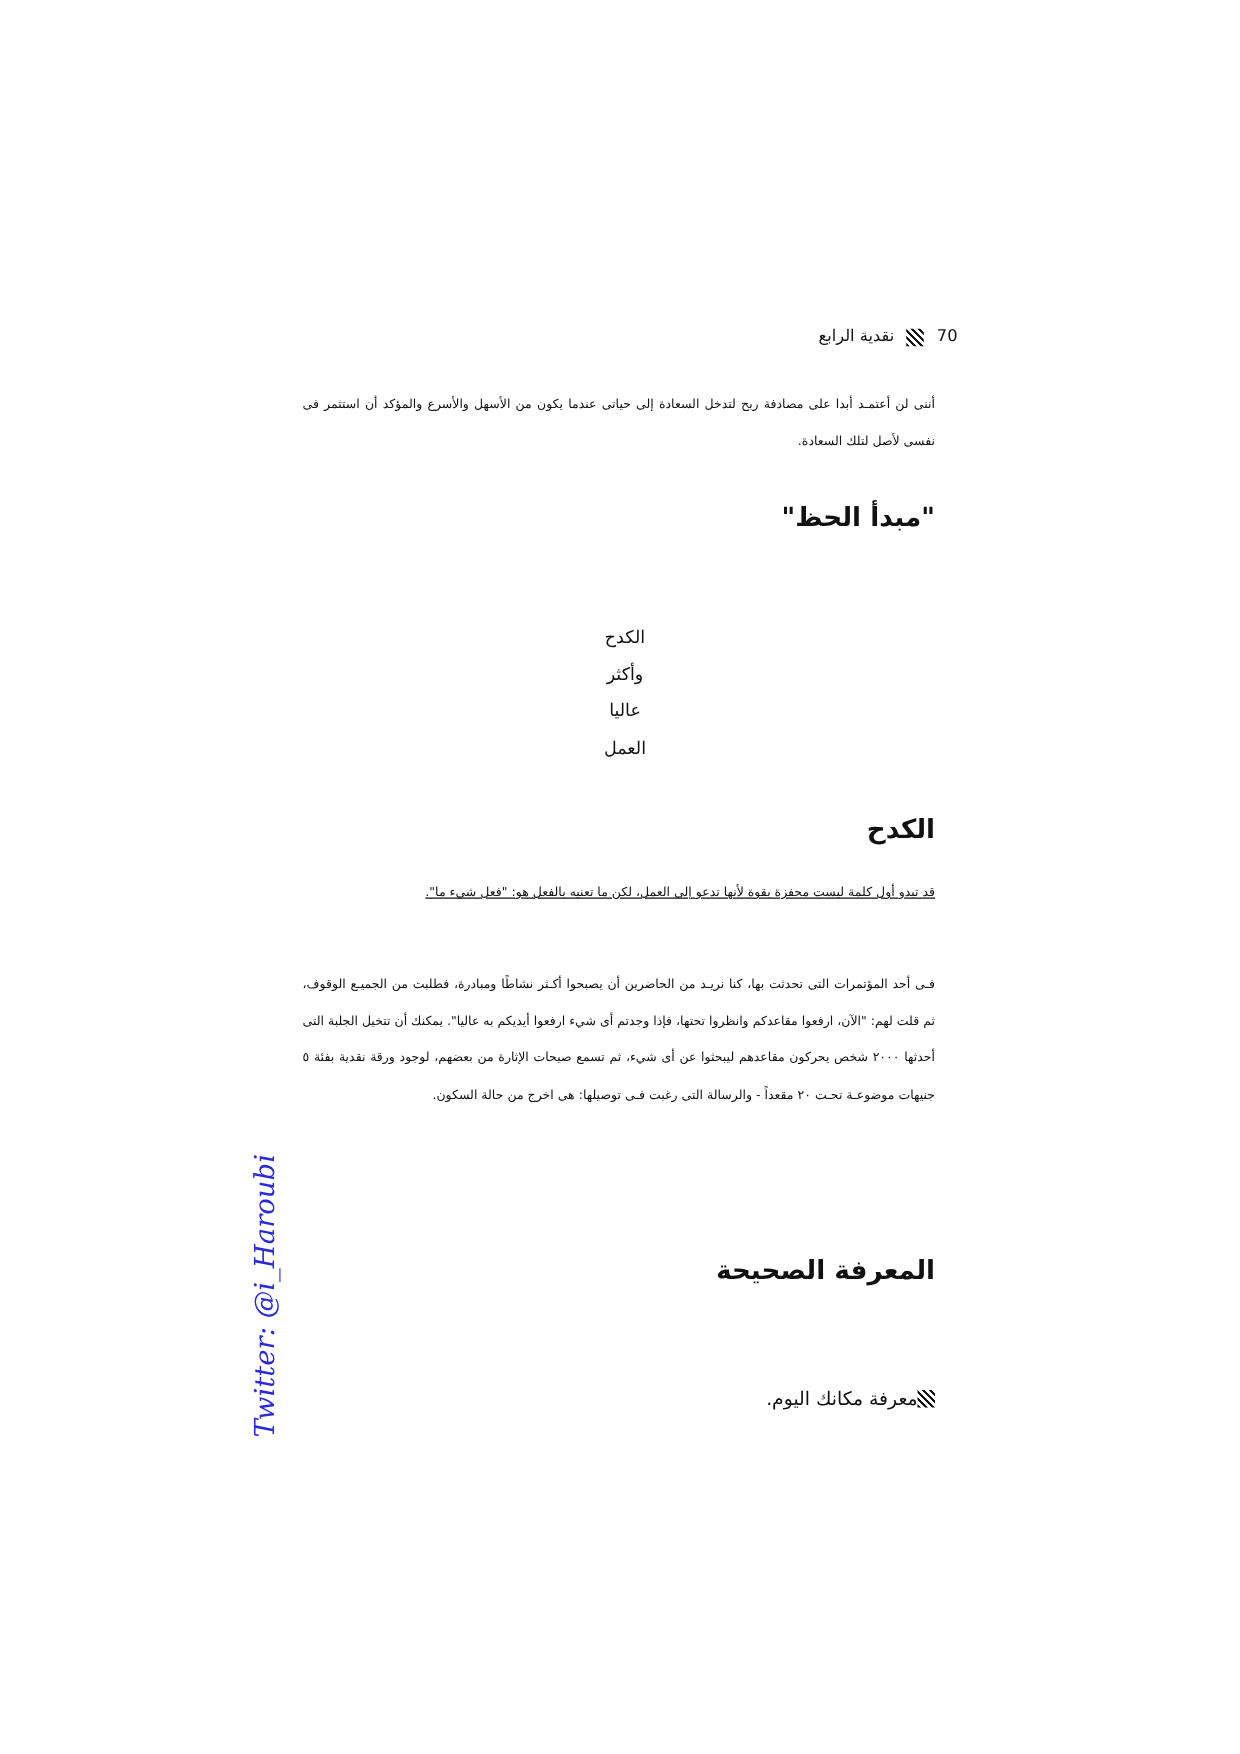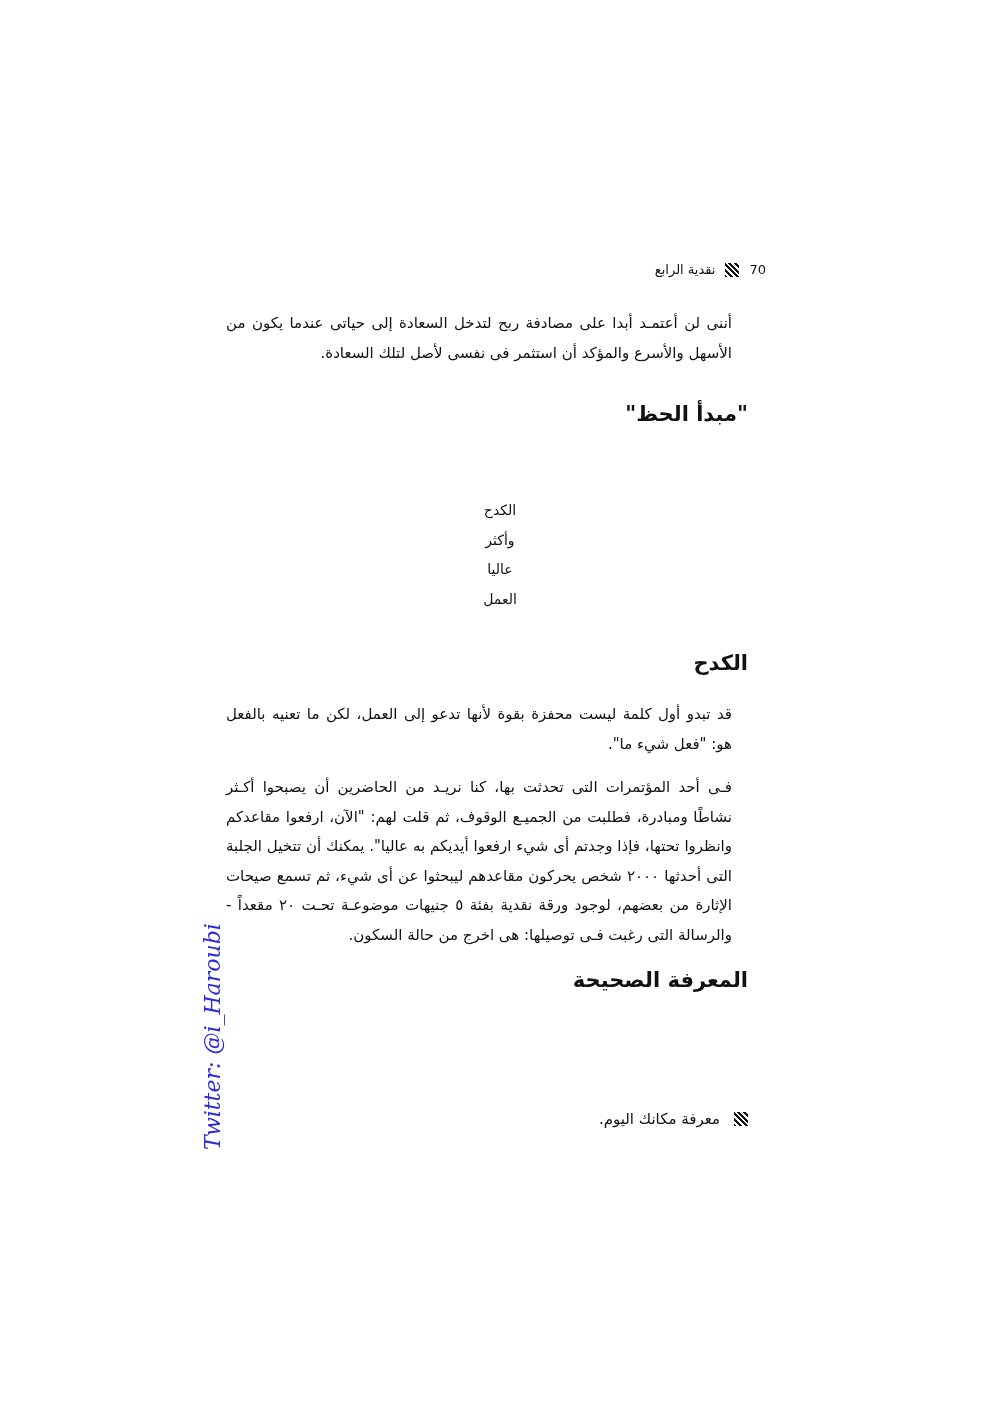--- a/index.html
+++ b/index.html
@@ -3,24 +3,24 @@
   <meta charset="utf-8">
   <style>
     html, body { margin: 0; padding: 0; background: #ffffff; }
     body { width: 992px; height: 1403px; position: relative; overflow: hidden;
            font-family: "DejaVu Sans", sans-serif; color: #111; }
     .page { position: absolute; left: 0; top: 0; width: 992px; height: 1403px; }
     .rtl { direction: rtl; text-align: right; position: absolute; }
     .header { top: 262px; right: 226px; font-size: 13px; display: flex; align-items: center; gap: 10px; }
     .ornament { display: inline-block; width: 14px; height: 14px; background:
       repeating-linear-gradient(45deg, #111 0 2px, #fff 2px 4px); }
-    .para { right: 260px; width: 506px; font-size: 15px; line-height: 29.5px; text-align: justify; text-align-last: right; }
+    .para { right: 244px; width: 506px; font-size: 10px; line-height: 29.5px; text-align: justify; text-align-last: right; }
     .h2 { font-weight: bold; font-size: 21px; right: 244px; }
     .center-list { left: 440px; width: 120px; text-align: center; font-size: 14px; line-height: 29.5px; position: absolute; direction: rtl; }
-    .bullet-row { right: 244px; font-size: 15px; display: flex; align-items: center; gap: 14px; }
+    .bullet-row { right: 244px; font-size: 15px; display: flex; align-items: center; }
     .watermark { position: absolute; left: 200px; top: 1150px; transform-origin: left top; transform: rotate(-90deg);
       color: #2a2ad8; font-family: "DejaVu Serif", serif; font-style: italic; font-size: 22px; white-space: nowrap; }
   </style>
 </head>
 <body>
 
 <div class="page">
 
   <div class="rtl header">
     <span>70</span>
@@ -33,24 +33,24 @@
   <div class="rtl h2" style="top:402px;">"مبدأ الحظ"</div>
 
   <div class="center-list" style="top:496px;">
     <div>الكدح</div>
     <div>وأكثر</div>
     <div>عاليا</div>
     <div>العمل</div>
   </div>
 
   <div class="rtl h2" style="top:651px;">الكدح</div>
-  <div class="rtl para" style="top:700px;">قد تبدو أول كلمة ليست محفزة بقوة لأنها تدعو إلى العمل، لكن ما تعنيه بالفعل هو: "فعل شيء ما".</div>
+  <div class="rtl para" style="top:700px;text-decoration:underline;">قد تبدو أول كلمة ليست محفزة بقوة لأنها تدعو إلى العمل، لكن ما تعنيه بالفعل هو: "فعل شيء ما".</div>
   <div class="rtl para" style="top:773px;">فـى أحد المؤتمرات التى تحدثت بها، كنا نريـد من الحاضرين أن يصبحوا أكـثر نشاطًا ومبادرة، فطلبت من الجميـع الوقوف، ثم قلت لهم: "الآن، ارفعوا مقاعدكم وانظروا تحتها، فإذا وجدتم أى شيء ارفعوا أيديكم به عاليا". يمكنك أن تتخيل الجلبة التى أحدثها ٢٠٠٠ شخص يحركون مقاعدهم ليبحثوا عن أى شيء، ثم تسمع صيحات الإثارة من بعضهم، لوجود ورقة نقدية بفئة ٥ جنيهات موضوعـة تحـت ٢٠ مقعداً - والرسالة التى رغبت فـى توصيلها: هى اخرج من حالة السكون.</div>
 
-  <div class="rtl h2" style="top:968px;margin-left:29px;">المعرفة الصحيحة</div>
+  <div class="rtl h2" style="top:1004px;margin-left:29px;">المعرفة الصحيحة</div>
 
   <div class="rtl bullet-row" style="top:1110px;">
     <span class="ornament"></span>
     <span>معرفة مكانك اليوم.</span>
   </div>
 
   <div class="watermark">Twitter: @i_Haroubi</div>
 </div>
 
 </body></html>

